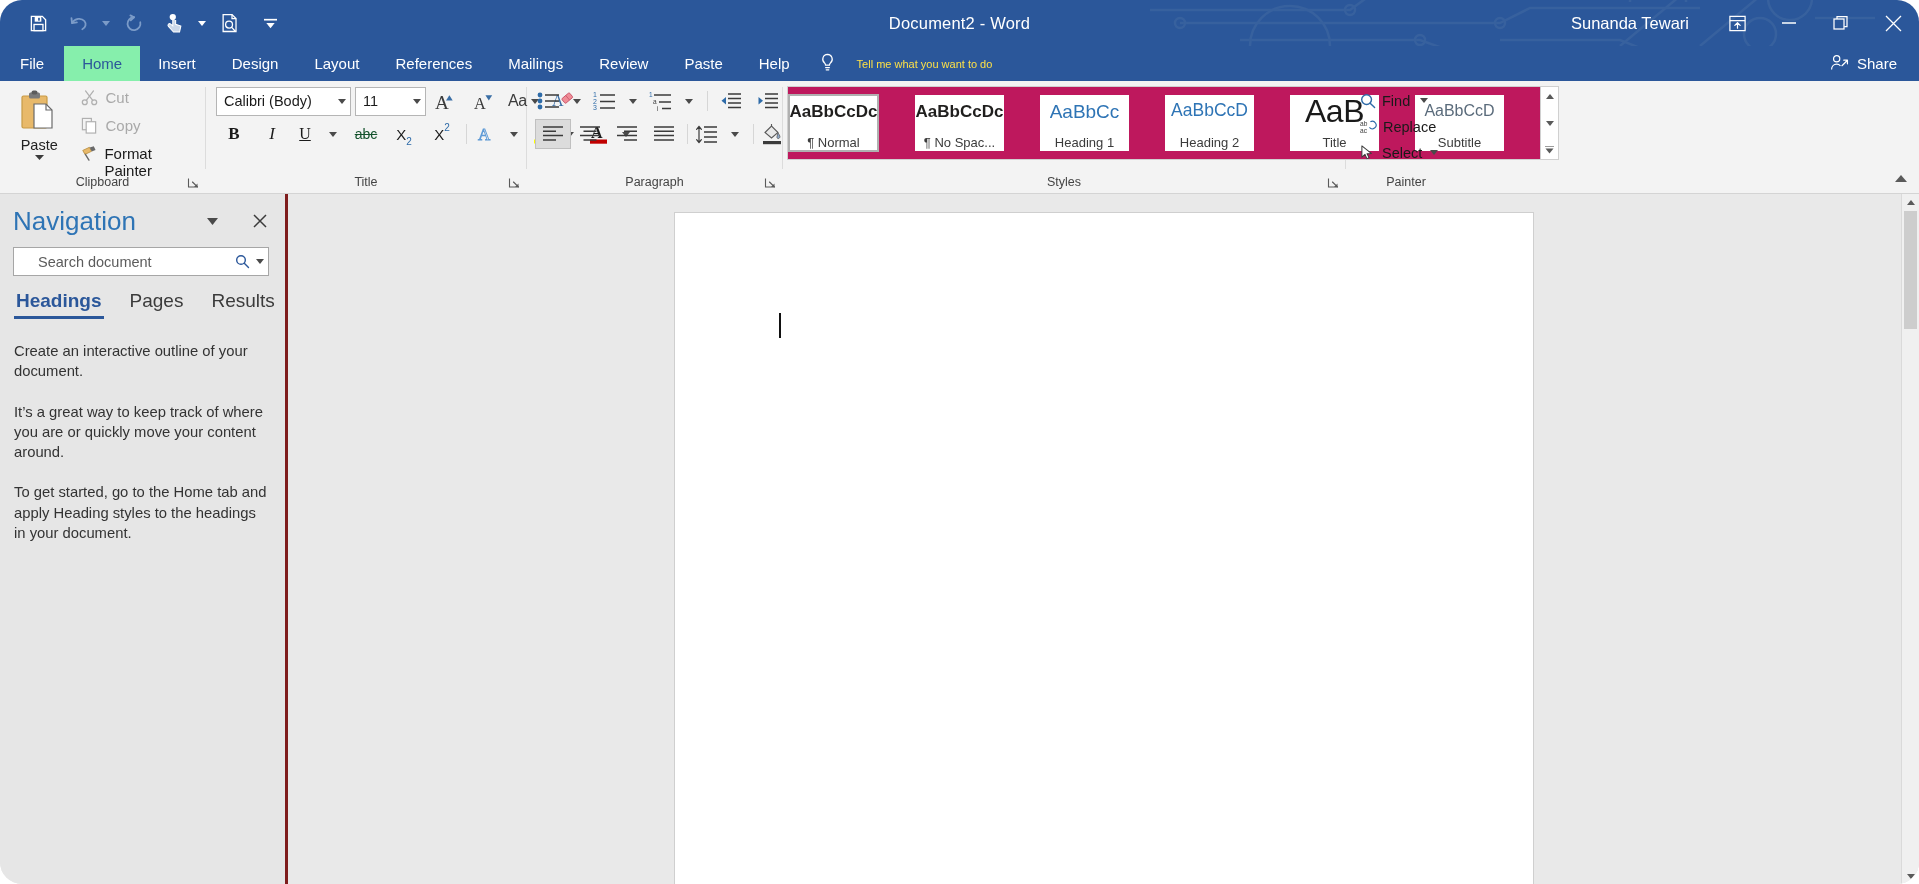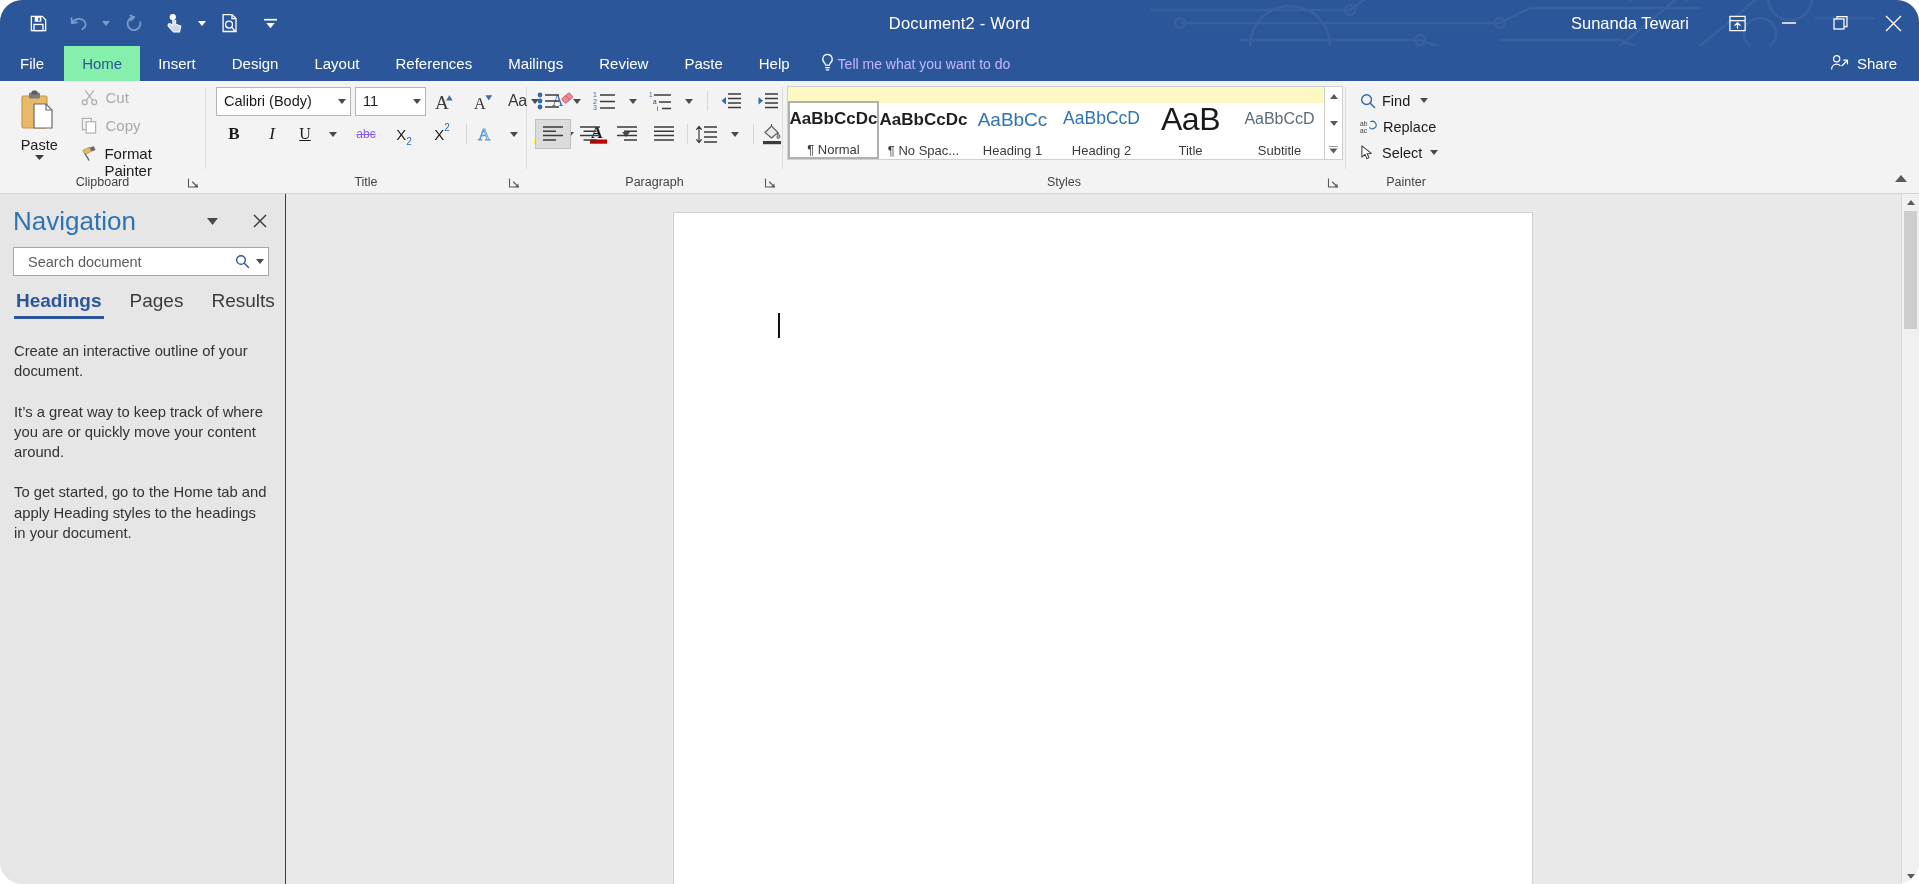--- a/index.html
+++ b/index.html
@@ -40,21 +40,21 @@
   .tabbar{
     height:35px;background:#2b579a;display:flex;align-items:flex-end;position:relative;
   }
   .tab{
     height:35px;padding:0 18px;display:flex;align-items:center;justify-content:center;
     color:#fff;font-size:15px;cursor:default;white-space:nowrap;
   }
   .tab.active{background:#86efac;color:#2b579a;}
   .tab.file{padding:0 20px;}
   .tellme{
-    display:flex;align-items:center;height:35px;padding:0 14px 0 12px;color:#c4b5fd;font-size:14px;gap:3px;white-space:nowrap;
+    display:flex;align-items:center;height:35px;padding:0 14px 0 12px;color:#fde047;font-size:11px;gap:22px;white-space:nowrap;
   }
   .tb-share{
     position:absolute;right:14px;bottom:0;height:35px;display:flex;align-items:center;gap:8px;
     color:#fff;font-size:15px;padding:0 8px;
   }
 
   
   .ribbon{
     height:112px;background:#f3f3f3;border-bottom:1px solid #d4d4d4;
     display:flex;align-items:stretch;position:relative;
@@ -102,22 +102,22 @@
   .vsep{width:1px;height:20px;background:#d6d6d6;margin:0 4px;}
 
   
   .g-paragraph{width:255px;}
   .para-rows{display:flex;flex-direction:column;margin-left:8px;gap:3px;}
   .para-row{display:flex;align-items:center;gap:1px;height:30px;}
 
   
   .g-styles{width:562px;}
   .styles-gallery{
-    display:flex;align-items:flex-end;border:1px solid #d0d0d0;background:#fef9c3;
-    height:72px;margin-left:4px;
+    display:flex;align-items:center;border:1px solid #d0d0d0;background:#be185d;
+    height:72px;margin-left:4px;gap:36px;
   }
   .style-item{
     width:87px;display:flex;flex-direction:column;align-items:center;justify-content:center;
     border:1px solid transparent;cursor:default;background:#fff;
   }
   .style-item.selected{border:2px solid #b0b0b0;}
   .style-prev{
     font-size:17px;color:#201f1e;line-height:1;height:30px;display:flex;align-items:center;
     overflow:hidden;white-space:nowrap;
   }
@@ -143,30 +143,30 @@
     position:absolute;right:8px;bottom:4px;width:18px;height:18px;cursor:default;
   }
 
   
   .workspace{
     position:relative;height:691px;display:flex;background:#e9e9e9;overflow:hidden;
   }
 
   
   .navpane{
-    width:285px;background:#e6e6e6;border-right:1px solid #7f1d1d;
+    width:285px;background:#e6e6e6;border-right:3px solid #7f1d1d;
     display:flex;flex-direction:column;flex:0 0 285px;position:relative;
   }
   .nav-header{display:flex;align-items:center;padding:14px 12px 0 13px;}
   .nav-title{font-size:26px;color:#2e74b5;font-weight:400;line-height:1;flex:1;}
   .nav-hbtn{width:26px;height:26px;display:flex;align-items:center;justify-content:center;cursor:default;}
   .nav-search-wrap{padding:13px 16px 0 13px;}
   .nav-search{
     height:27px;background:#fff;border:1px solid #a6a6a6;display:flex;align-items:center;
-    padding:0 2px 0 12px;
+    padding:0 2px 0 22px;
   }
   .nav-search input{
     flex:1;border:none;outline:none;font-size:14.5px;color:#4a4a4a;
     font-family:"Liberation Sans", sans-serif;background:transparent;min-width:0;
   }
   .nav-search input::placeholder{color:#5c5c5c;}
   .nav-srch-btn{width:22px;height:22px;display:flex;align-items:center;justify-content:center;cursor:default;}
   .nav-srch-caret{width:13px;height:22px;display:flex;align-items:center;justify-content:center;cursor:default;}
   .nav-tabs{display:flex;align-items:flex-end;padding:14px 0 0 14px;gap:0;}
   .nav-tab{
@@ -448,21 +448,21 @@
             </div>
             <div class="icbtn w-split">
               <span style="font-size:16px;text-decoration:underline;color:#1a1a1a;font-family:'Liberation Serif',serif">U</span>
             </div>
             <div class="icbtn w-split">
               <svg width="8" height="5" viewBox="0 0 8 5">
                   <path d="M0 0 L8 0 L4 5 Z" fill="#4a4a4a"></path>
                 </svg>
             </div>
             <div class="icbtn">
-              <span style="font-size:12px;text-decoration:line-through;color:#8b5cf6">abc</span>
+              <span style="font-size:14px;text-decoration:line-through;color:#14532d">abc</span>
             </div>
             <div class="icbtn">
               <span style="font-size:15px;color:#1a1a1a">X</span>
                 <span style="font-size:10px;color:#2e6ba8;align-self:flex-end;margin-bottom:1px">2</span>
             </div>
             <div class="icbtn">
               <span style="font-size:15px;color:#1a1a1a">X</span>
                 <span style="font-size:10px;color:#2e6ba8;align-self:flex-start;margin-top:2px">2</span>
             </div>
             <div class="vsep"></div>

